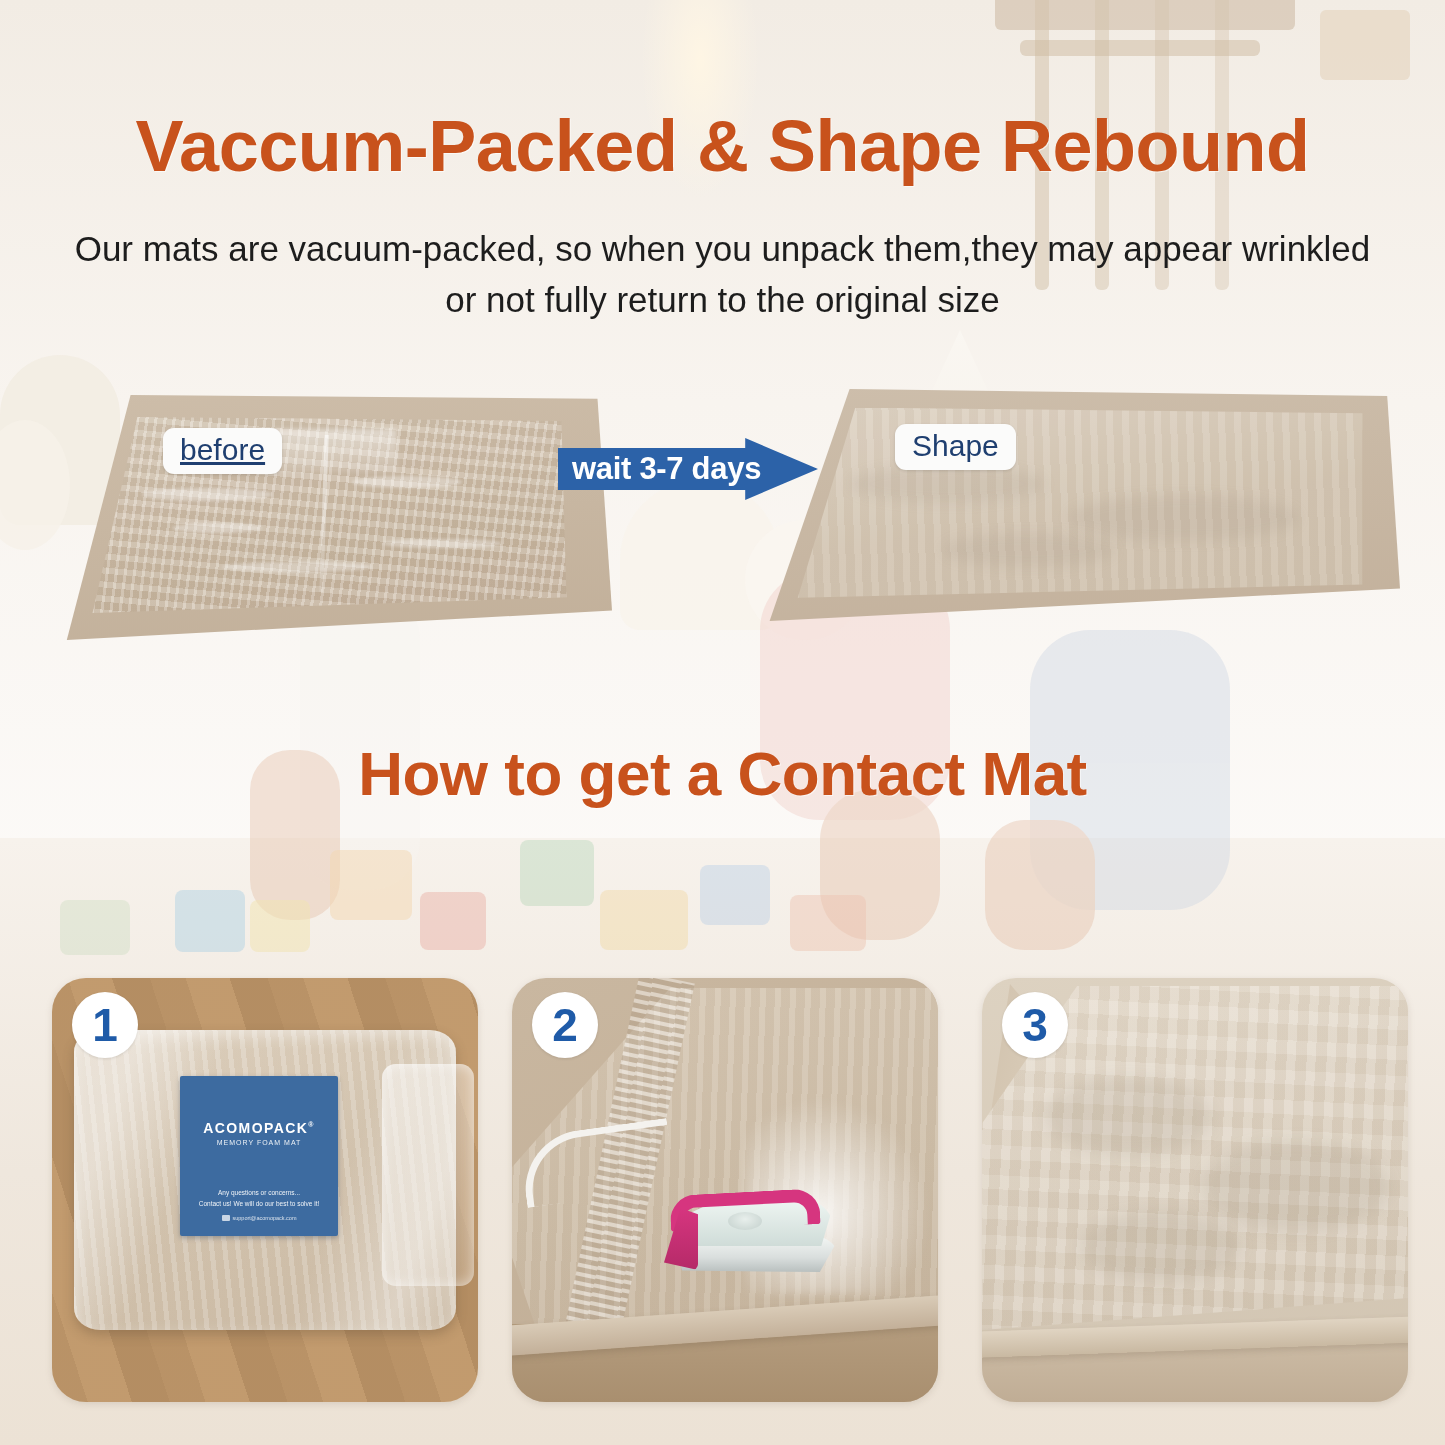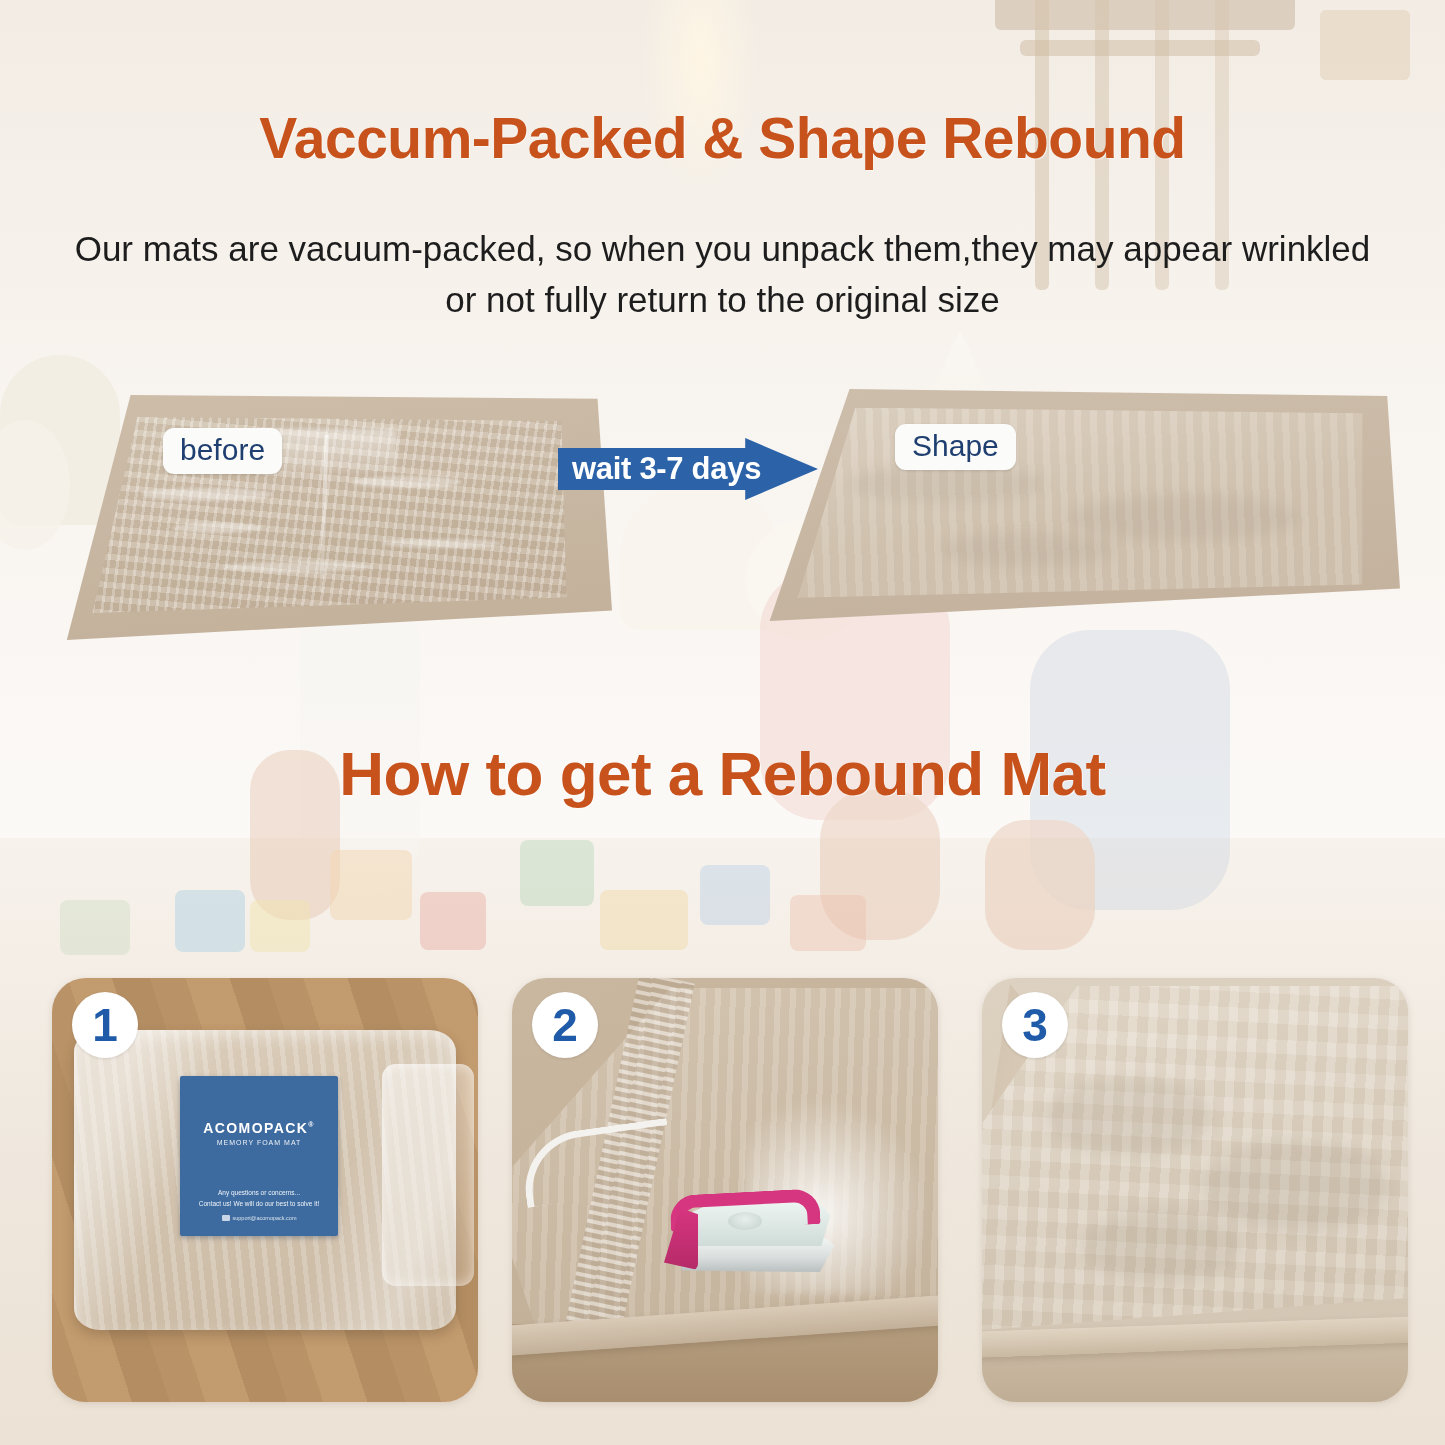--- a/index.html
+++ b/index.html
@@ -59,21 +59,21 @@
 
   
   .page{ position:relative; z-index:3; width:1445px; height:1445px; }
 
   .heading{
     position:absolute; left:0; width:100%;
     text-align:center; color:#c8521c;
     font-weight:bold; letter-spacing:-.5px;
     text-shadow:1px 1px 0 rgba(255,255,255,.6);
   }
-  #h1{ top:105px; font-size:57px; }
+  #h1{ top:105px; font-size:72px; }
   #h2{ top:738px; font-size:62px; }
 
   .subline{
     position:absolute; left:0; width:100%; text-align:center;
     color:#1d1d1d; font-size:35px; line-height:1.45;
   }
   #sub1{ top:224px; padding:0 58px; }
   #sub2{ top:852px; font-size:36px; }
 
   
@@ -130,21 +130,21 @@
     position:absolute; background:rgba(150,132,112,.12);
     border-radius:50%; filter:blur(6px);
   }
 
   .pill{
     position:absolute; background:#fbfbfa; color:#1f3f70;
     border-radius:11px; padding:5px 17px 7px;
     font-size:30px; line-height:1.12; white-space:nowrap;
     box-shadow:0 1px 3px rgba(0,0,0,.12);
   }
-  #pill-before{ left:163px; top:428px; }
+  #pill-before{ left:163px; top:428px;text-decoration:underline; }
   #pill-after{ left:895px; top:424px; }
 
   
   .arrow{
     position:absolute; left:558px; top:438px; width:260px; height:62px;
     background:#2c62a8;
     clip-path:polygon(0% 16%, 72% 16%, 72% 0%, 100% 50%, 72% 100%, 72% 84%, 0% 84%);
     display:flex; align-items:center;
   }
   .arrow span{
@@ -393,21 +393,21 @@
   </div>
 
   <div class="pill" id="pill-before">before</div>
 
   <div class="pill" id="pill-after">Shape</div>
 
   <div class="arrow">
     <span>wait 3-7 days</span>
   </div>
 
-  <h2 class="heading" id="h2">How to get a Rebound Mat</h2>
+  <h2 class="heading" id="h2">How to get a Contact Mat</h2>
 
 
   <div class="panels">
 
     <div class="panel" id="panel-1">
       <div class="wood"></div>
       <div class="pack">
         <div class="wrap-sheen"></div>
       </div>
       <div class="wrap-tail"></div>

